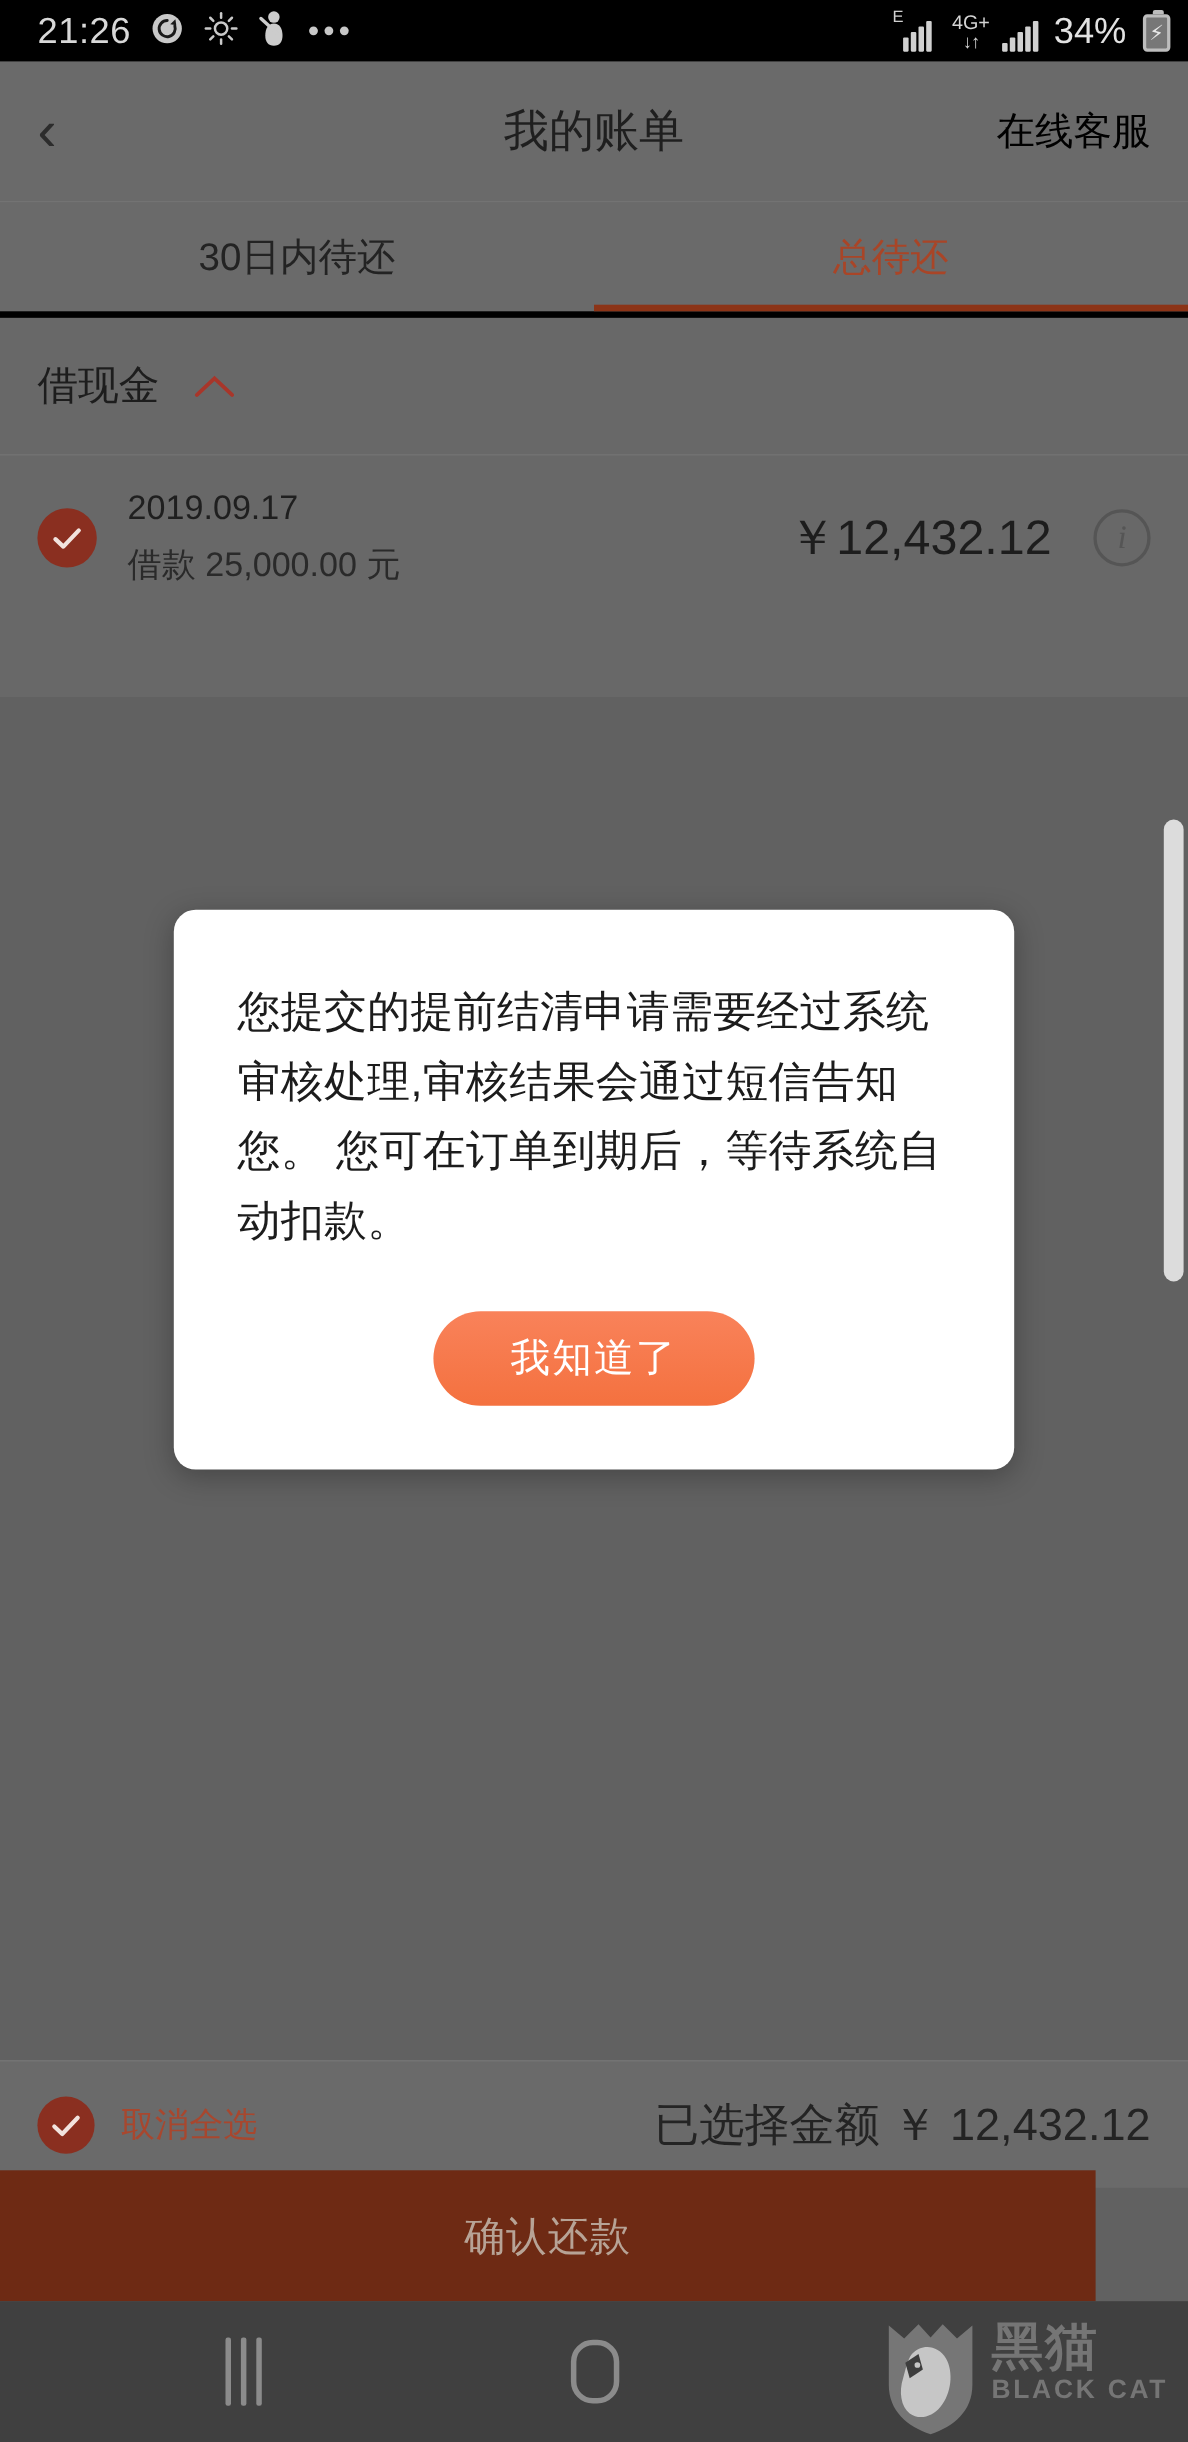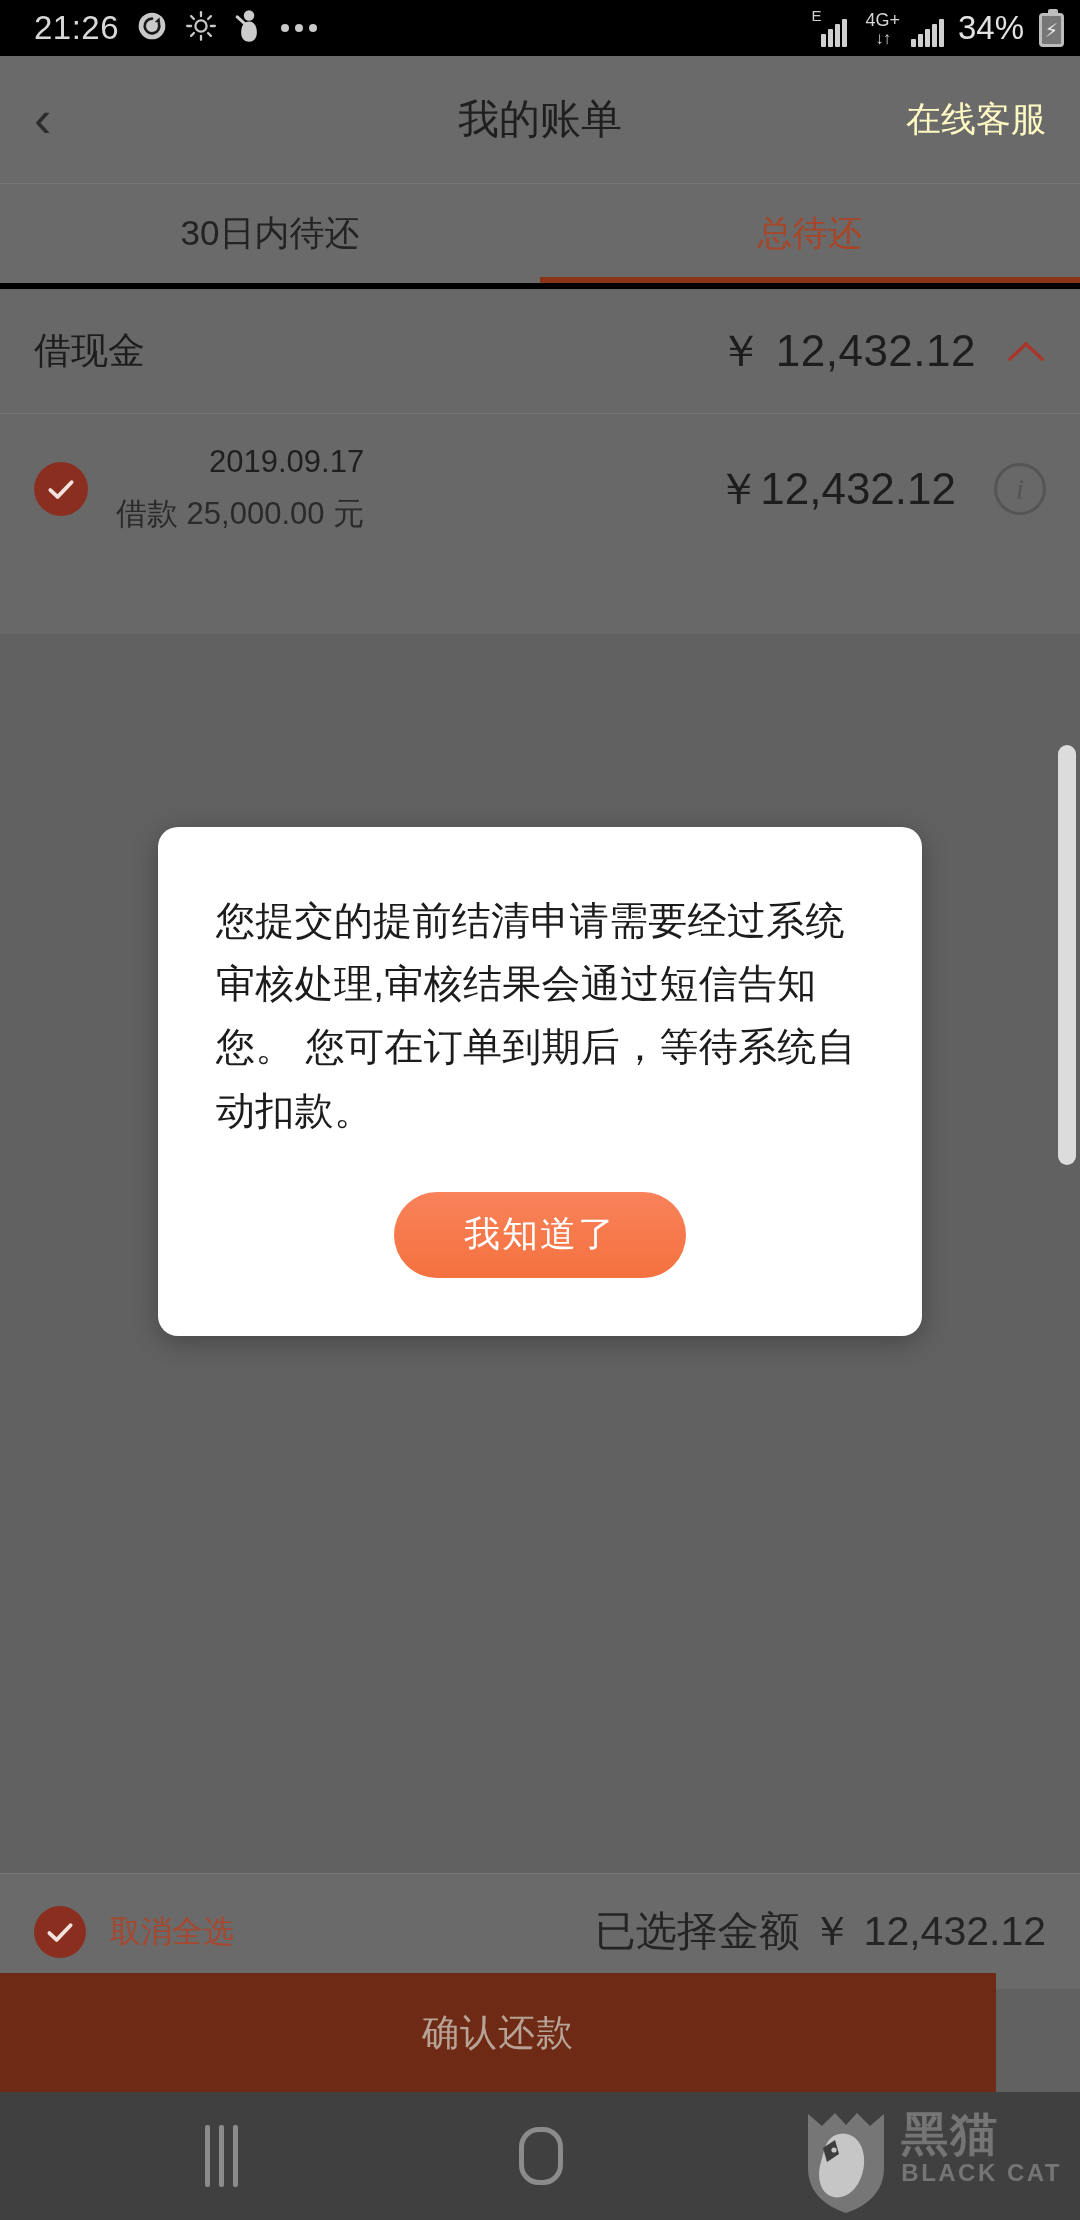--- a/index.html
+++ b/index.html
@@ -52,21 +52,21 @@
   }
   .back-arrow{
     width:56px;height:60px; display:flex;align-items:center;justify-content:flex-start;
     font-size:52px; color:#2c2c2c; font-weight:300; line-height:0.8;
   }
   .appbar-title{
     position:absolute; left:0; right:0; text-align:center;
     font-size:41px; color:#1f1f1f; font-weight:400; pointer-events:none;
   }
   .appbar-action{
-    margin-left:auto; font-size:35px; color:#fef9c3; position:relative; z-index:2;
+    margin-left:auto; font-size:35px; color:#000000; position:relative; z-index:2;
   }
 
   
   .tabs{
     position:absolute; top:184px; left:0; width:1080px; height:105px;
     background:#6a6a6a; display:flex; border-bottom:6px solid #000000;
   }
   .tab{
     flex:1; display:flex; align-items:center; justify-content:center;
     font-size:35px; color:#232323; position:relative;
@@ -90,21 +90,21 @@
   .group-amt{ margin-left:auto; font-size:44px; color:#1d1d1d; letter-spacing:0.5px; }
   .chev{ width:70px; display:flex; justify-content:flex-end; align-items:center;
          font-size:34px; color:#a8362a; font-weight:700; line-height:1; }
 
   .item-row{ height:150px; display:flex; align-items:center; padding:0 34px; }
   .check{
     width:54px;height:54px;border-radius:50%;background:#8a2f20;
     display:flex;align-items:center;justify-content:center; flex:none;
   }
   .check svg{ width:34px;height:34px; }
-  .item-texts{ margin-left:28px; display:flex; flex-direction:column; gap:13px;text-align:right; }
+  .item-texts{ margin-left:28px; display:flex; flex-direction:column; gap:13px; }
   .item-date{ font-size:31px; color:#1f1f1f; }
   .item-sub{ font-size:31px; color:#2a2a2a; }
   .item-amt{ margin-left:auto; font-size:44px; color:#1d1d1d; }
   .info-ic{
     width:52px;height:52px;border-radius:50%;border:3px solid #555;
     margin-left:38px; display:flex;align-items:center;justify-content:center;
     font-size:30px; color:#555; font-style:italic; font-family:"Liberation Serif",serif;
   }
 
   
@@ -257,21 +257,20 @@
 </div>
 
 <div class="tabs">
   <div class="tab">30日内待还</div>
   <div class="tab active">总待还</div>
 </div>
 
 <div class="sheet">
   <div class="group-row">
     <span class="group-name">借现金</span>
-    <span class="group-amt">￥ 12,432.12</span>
     <span class="chev">
       <svg width="40" height="26" viewBox="0 0 40 26">
         <path d="M4 21 L20 6 L36 21" stroke="#a8362a" stroke-width="3.6" fill="none" stroke-linecap="round"></path>
       </svg>
     </span>
   </div>
 
   <div class="item-row">
     <span class="check">
       <svg viewBox="0 0 24 24">

